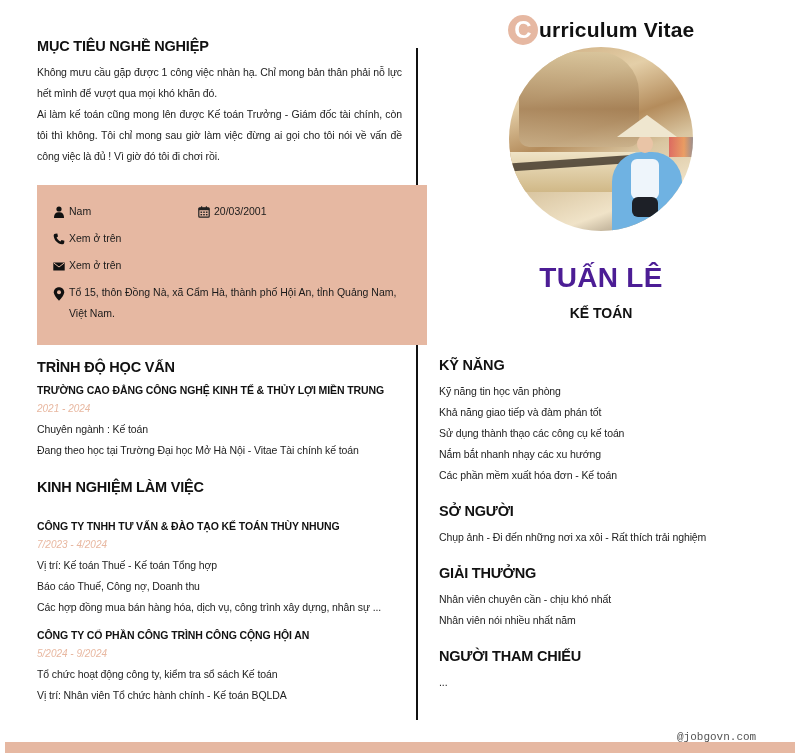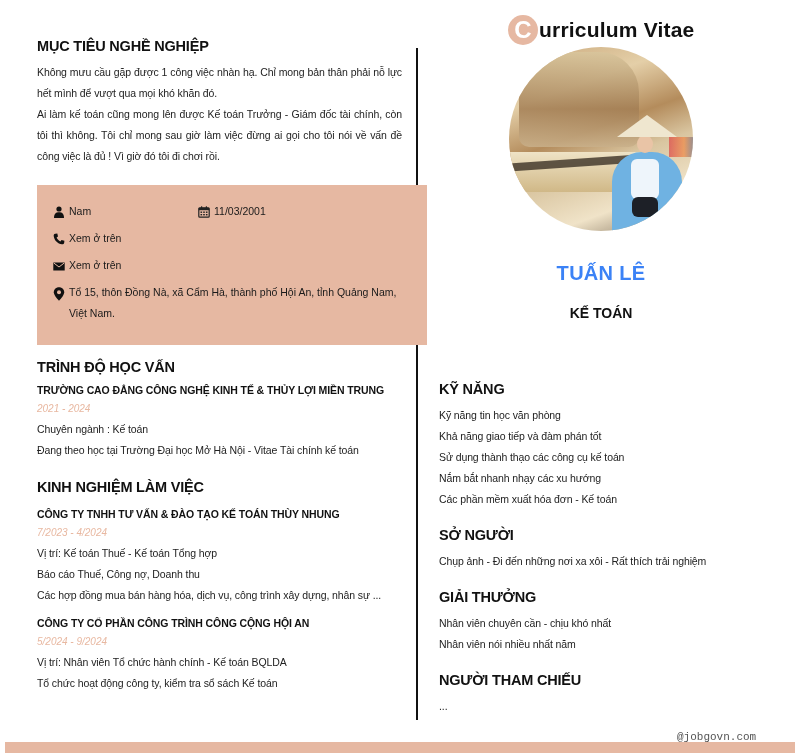--- a/index.html
+++ b/index.html
@@ -24,21 +24,21 @@
   #contact-box {
     position: absolute; left: 37px; top: 185px; width: 390px; height: 160px; background: #e6b8a2;
   }
   .contact-item { position: absolute; display: flex; align-items: flex-start; font-size: 10.5px; color: #1a1a1a; }
   .contact-item .icon { width: 12px; height: 12px; margin-right: 4px; flex-shrink: 0; margin-top: 1px; }
   .contact-item .text { line-height: 21px; margin-top: -4px; }
 
   #education { position: absolute; left: 37px; top: 359px; width: 370px; }
   #education .section-title { margin-bottom: 6px; }
   #experience { position: absolute; left: 37px; top: 479px; width: 370px; }
-  #experience .section-title { margin-bottom: 10px; }
+  #experience .section-title { margin-bottom: 22px; }
   .org-block { margin-bottom: 6px; }
   .org-block .org-title { line-height: 18px; }
   .org-block .body-text { line-height: 21px; }
 
   
   #cv-logo { position: absolute; left: 508px; top: 15px; display: flex; align-items: center; }
   #cv-logo .c-circle {
     width: 30px; height: 30px; border-radius: 50%; background: #e6b8a2; color: #fff;
     font-weight: 700; font-size: 24px; display: flex; align-items: center; justify-content: center;
     line-height: 1;
@@ -52,24 +52,24 @@
   #avatar .rock1 { position: absolute; left: 10px; top: 5px; width: 120px; height: 95px; background: linear-gradient(180deg,#d8c59c,#a37e54 60%,#c9b08a); border-radius: 10px 40px 10px 10px; opacity: 0.85; }
   #avatar .rock2 { position: absolute; left: 0; top: 105px; width: 140px; height: 40px; background: linear-gradient(180deg,#efe3c6,#d0b887); }
   #avatar .shadow { position: absolute; left: 0; top: 112px; width: 130px; height: 8px; background: #3b3125; opacity: 0.8; transform: rotate(-4deg); }
   #avatar .hat { position: absolute; left: 108px; top: 68px; width: 0; height: 0; border-left: 30px solid transparent; border-right: 30px solid transparent; border-bottom: 22px solid #efe6cf; }
   #avatar .head { position: absolute; left: 128px; top: 88px; width: 16px; height: 18px; border-radius: 50%; background: #e9c4a6; }
   #avatar .body { position: absolute; left: 103px; top: 105px; width: 70px; height: 90px; background: #6fb2e2; border-radius: 30px 30px 0 0; }
   #avatar .shirt { position: absolute; left: 122px; top: 112px; width: 28px; height: 40px; background: #eef5fb; border-radius: 6px; }
   #avatar .bag { position: absolute; left: 123px; top: 150px; width: 26px; height: 20px; background: #1d2027; border-radius: 6px; }
   #avatar .people { position: absolute; left: 160px; top: 90px; width: 30px; height: 20px; background: linear-gradient(90deg,#d44,#e84,#36a); opacity: 0.7; }
 
-  #name { position: absolute; left: 500px; top: 262px; width: 202px; text-align: center; font-weight: 700; font-size: 20px; color: #3b82f6; letter-spacing: 0.3px; }
+  #name { position: absolute; left: 500px; top: 262px; width: 202px; text-align: center; font-weight: 700; font-size: 28px; color: #4c1d95; letter-spacing: 0.3px; }
   #job-title { position: absolute; left: 500px; top: 305px; width: 202px; text-align: center; font-weight: 700; font-size: 14px; color: #111; }
 
-  .right-section { position: absolute; left: 439px; width: 340px; margin-top: 24px; }
+  .right-section { position: absolute; left: 439px; width: 340px; }
   .right-section .section-title { margin-bottom: 8px; }
   #skills { top: 357px; }
   #hobbies { top: 503px; }
   #awards { top: 565px; }
   #references { top: 648px; }
 
   #watermark { position: absolute; left: 677px; top: 731px; font-family: "Liberation Mono", "DejaVu Sans Mono", monospace; font-size: 11px; color: #555; }
   #bottom-bar { position: absolute; left: 5px; top: 742px; width: 790px; height: 11px; background: #e6b8a2; }
 </style>
 </head>
@@ -99,21 +99,21 @@
         <rect x="0.8" y="1.8" width="10.4" height="2.4" fill="#222"></rect>
         <rect x="2.5" y="5.5" width="1.6" height="1.4" fill="#222"></rect>
           <rect x="5.2" y="5.5" width="1.6" height="1.4" fill="#222"></rect>
           <rect x="7.9" y="5.5" width="1.6" height="1.4" fill="#222"></rect>
         <rect x="2.5" y="8" width="1.6" height="1.4" fill="#222"></rect>
           <rect x="5.2" y="8" width="1.6" height="1.4" fill="#222"></rect>
           <rect x="7.9" y="8" width="1.6" height="1.4" fill="#222"></rect>
         <rect x="3" y="0.3" width="1.2" height="2.4" fill="#222"></rect>
           <rect x="7.8" y="0.3" width="1.2" height="2.4" fill="#222"></rect>
       </svg>
-      <span class="text">11/03/2001</span>
+      <span class="text">20/03/2001</span>
     </div>
     <div class="contact-item" style="left:16px; top:47px;">
       <svg class="icon" viewBox="0 0 12 12">
         <path d="M2.2 0.8 L4.3 0.6 L5 3.5 L3.6 4.6 C4.3 6.3 5.7 7.7 7.4 8.4 L8.5 7 L11.4 7.7 L11.2 9.8 C11 11 10 11.4 9 11.3 C4.6 10.8 1.2 7.4 0.7 3 C0.6 2 1 1 2.2 0.8 Z" fill="#111"></path>
       </svg>
       <span class="text">Xem ở trên</span>
     </div>
     <div class="contact-item" style="left:16px; top:74px;">
       <svg class="icon" viewBox="0 0 12 12">
         <rect x="0.3" y="2.5" width="11.4" height="8" fill="#111"></rect>
@@ -145,22 +145,22 @@
     <div class="org-block">
       <div class="org-title">CÔNG TY TNHH TƯ VẤN &amp; ĐÀO TẠO KẾ TOÁN THÙY NHUNG</div>
       <div class="date-range">7/2023 - 4/2024</div>
       <div class="body-text">Vị trí: Kế toán Thuế - Kế toán Tổng hợp</div>
       <div class="body-text">Báo cáo Thuế, Công nợ, Doanh thu</div>
       <div class="body-text">Các hợp đồng mua bán hàng hóa, dịch vụ, công trình xây dựng, nhân sự ...</div>
     </div>
     <div class="org-block" style="margin-top:8px;">
       <div class="org-title">CÔNG TY CỔ PHẦN CÔNG TRÌNH CÔNG CỘNG HỘI AN</div>
       <div class="date-range">5/2024 - 9/2024</div>
+      <div class="body-text">Tổ chức hoạt động công ty, kiểm tra sổ sách Kế toán</div>
       <div class="body-text">Vị trí: Nhân viên Tổ chức hành chính - Kế toán BQLDA</div>
-      <div class="body-text">Tổ chức hoạt động công ty, kiểm tra sổ sách Kế toán</div>
     </div>
   </section>
 
   <div id="cv-logo">
     <span class="c-circle">C</span>
     <span class="logo-text">urriculum Vitae</span>
   </div>
 
   <div id="avatar">
     <div class="rock1"></div>

